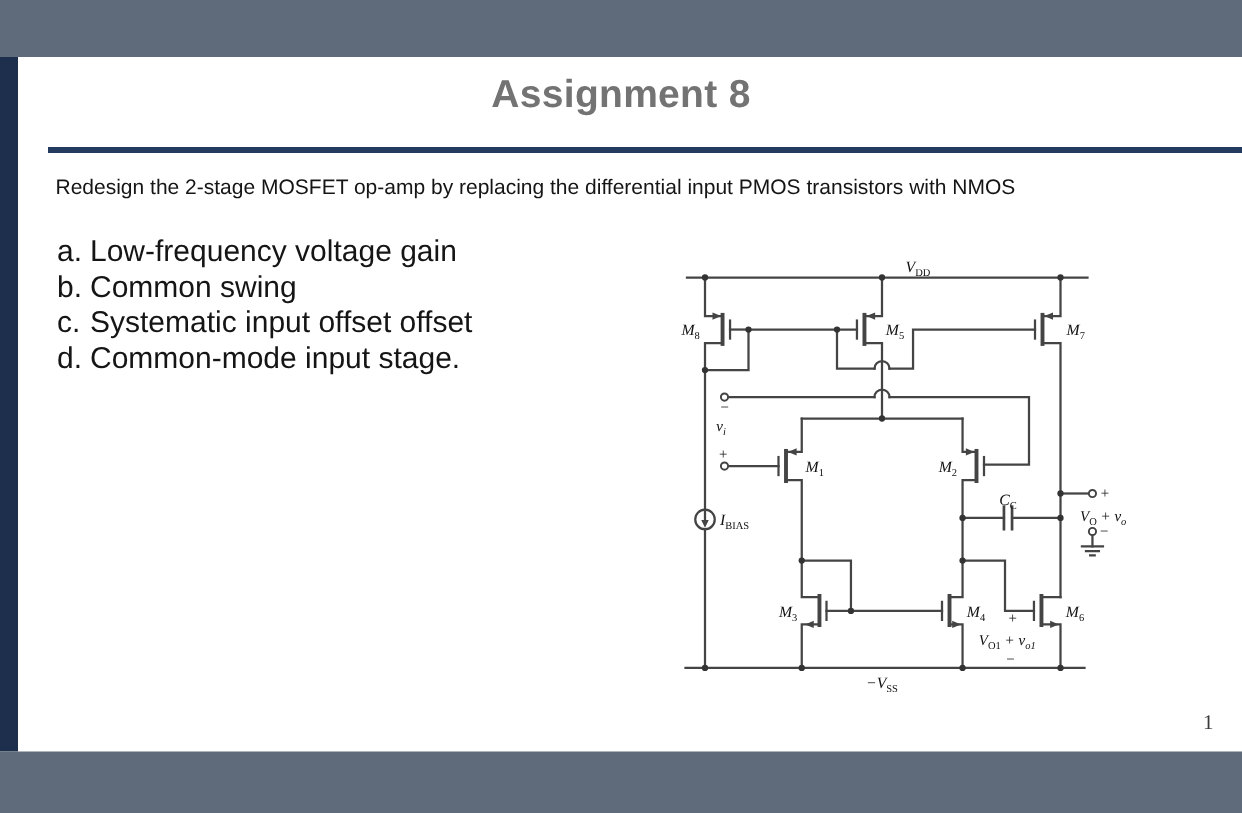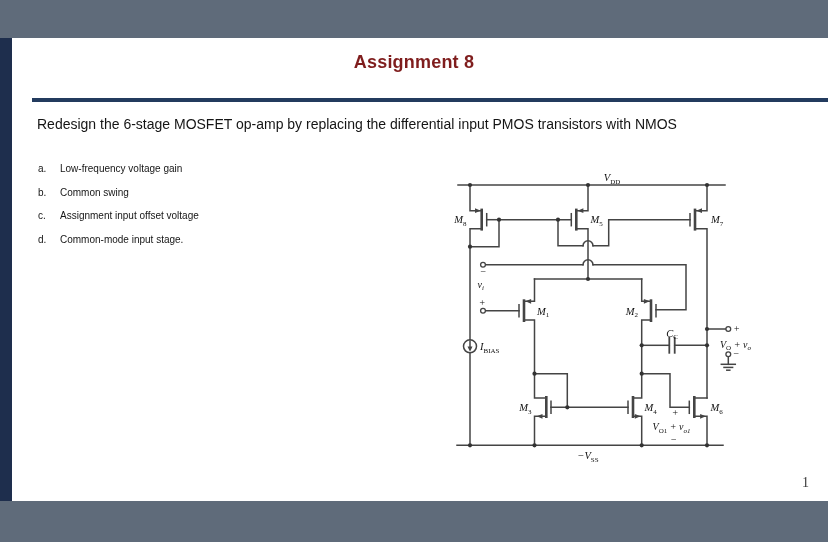--- a/index.html
+++ b/index.html
@@ -4,52 +4,52 @@
 <style>
   html,body{margin:0;padding:0;background:#5f6b7a;}
   .canvas{position:relative;width:828px;height:542px;overflow:hidden;
           font-family:"Liberation Sans",sans-serif;background:#ffffff;}
   .band{position:absolute;left:0;width:828px;background:#5f6b7a;}
   .band.top{top:0;height:38px;}
   .band.bottom{top:501px;height:41px;}
   .left-bar{position:absolute;left:0;top:38px;width:12px;height:463px;background:#1e2e4d;}
   .slide{position:absolute;left:12px;top:38px;width:816px;height:463px;background:#ffffff;}
   .title{position:absolute;left:0;top:38px;width:828px;height:49px;display:flex;
-         align-items:center;justify-content:center;font-size:18px;font-weight:bold;
-         color:#7f1d1d;letter-spacing:.2px;}
+         align-items:center;justify-content:center;font-size:26px;font-weight:bold;
+         color:#737373;letter-spacing:.2px;}
   .rule{position:absolute;left:32px;top:98px;width:796px;height:3.5px;background:#233b5e;}
   .body-text{position:absolute;left:37px;top:115px;width:760px;font-size:14px;
              line-height:19.5px;color:#151515;}
-  .qlist{position:absolute;left:38px;top:159px;font-size:10px;color:#151515;}
+  .qlist{position:absolute;left:38px;top:159px;font-size:20px;color:#151515;}
   .qrow{height:23.5px;line-height:19px;}
   .qmark{display:inline-block;width:22px;}
   .page-num{position:absolute;right:19px;top:475px;font-family:"Liberation Serif",serif;
             font-size:14px;color:#3a3a3a;}
   svg.schematic{position:absolute;left:440px;top:165px;}
   svg text{font-family:"Liberation Serif",serif;font-style:italic;fill:#111;}
 </style>
 </head>
 <body>
 
 <div class="canvas">
   <div class="band top"></div>
   <div class="left-bar"></div>
   <div class="slide"></div>
 
   <div class="title">Assignment 8</div>
   <div class="rule"></div>
 
   <div class="body-text">
-    <div>Redesign the 6-stage MOSFET op-amp by replacing the differential input PMOS transistors with NMOS</div>
+    <div>Redesign the 2-stage MOSFET op-amp by replacing the differential input PMOS transistors with NMOS</div>
   </div>
 
   <div class="qlist">
     <div class="qrow"><span class="qmark">a.</span><span>Low-frequency voltage gain</span></div>
     <div class="qrow"><span class="qmark">b.</span><span>Common swing</span></div>
-    <div class="qrow"><span class="qmark">c.</span><span>Assignment input offset voltage</span></div>
+    <div class="qrow"><span class="qmark">c.</span><span>Systematic input offset offset</span></div>
     <div class="qrow"><span class="qmark">d.</span><span>Common-mode input stage.</span></div>
   </div>
 
   <svg class="schematic" width="340" height="300" viewBox="0 0 340 300">
     <g stroke="#444" stroke-width="1.5" fill="none" stroke-linecap="square">
 
       <line x1="18" y1="20" x2="285" y2="20"></line>
       <line x1="17" y1="280.3" x2="283" y2="280.3"></line>
 
       <g>

